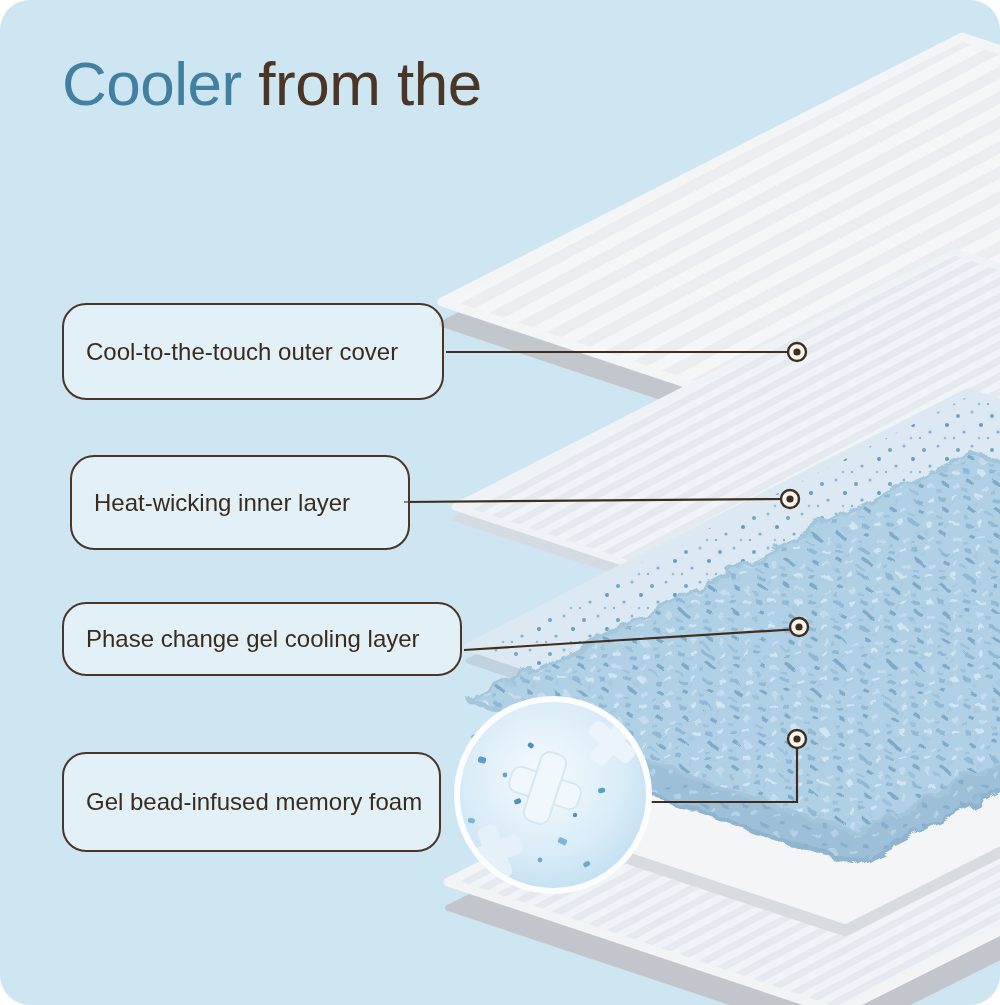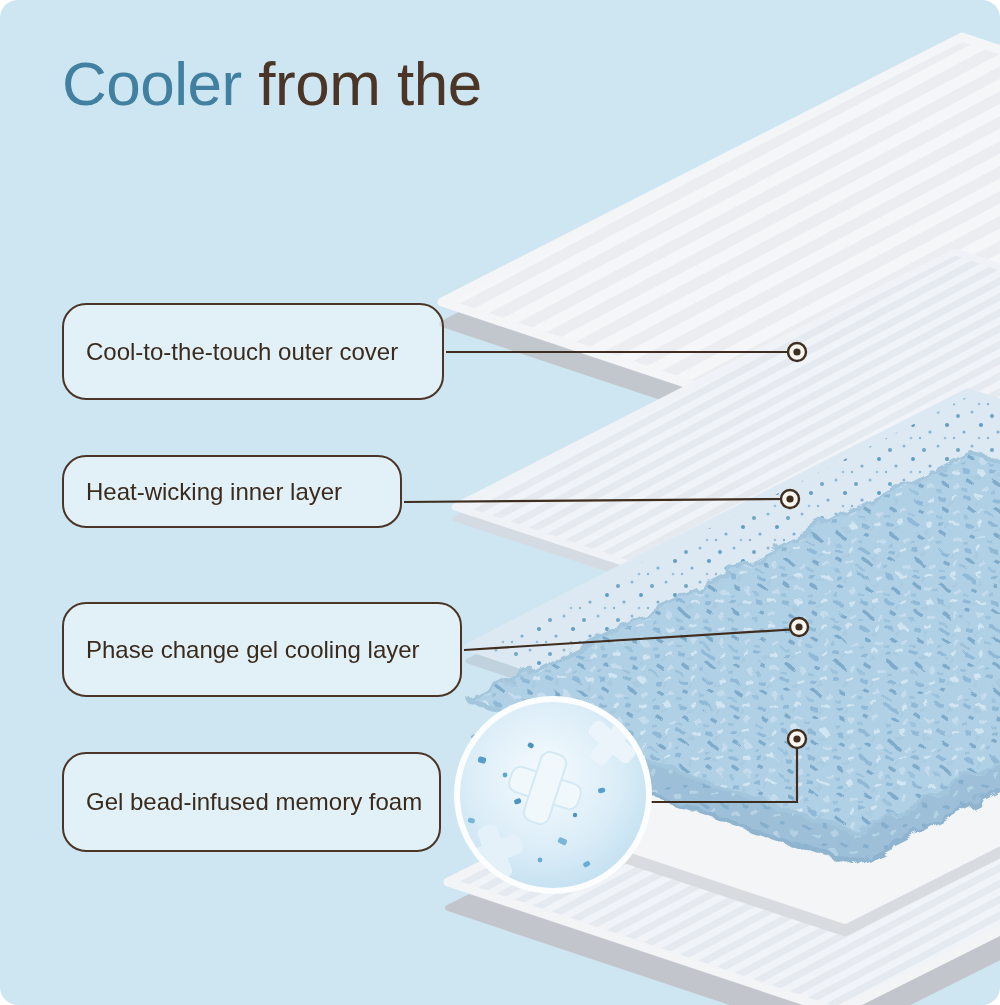--- a/index.html
+++ b/index.html
@@ -1,20 +1,20 @@
 <!DOCTYPE html>
 <html><head>
 <meta charset="utf-8">
 <style>
   html,body{margin:0;padding:0;background:#ffffff;}
   .page{
     position:relative;
     width:1000px;height:1005px;
     background:#cde6f1;
-    border-radius:18px;
+    border-radius:30px;
     overflow:hidden;
     font-family:"Liberation Sans", sans-serif;
   }
   .diagram-svg{position:absolute;inset:0;width:1000px;height:1005px;}
   .title{
     position:absolute;left:62px;top:48px;
     font-size:62px;line-height:1.16;font-weight:500;
     color:#4a3526;letter-spacing:-0.5px;z-index:3;
   }
   .title .hl{color:#4180a0;}
@@ -25,22 +25,22 @@
     border:2px solid #4a3526;
     border-radius:24px;
     background:rgba(255,255,255,0.42);
     color:#3a2b1d;
     font-size:24px;
     white-space:nowrap;
     z-index:3;
     box-sizing:border-box;
   }
   .callout-1{top:303px;width:382px;height:97px;}
-  .callout-2{top:455px;width:340px;height:73px;}
-  .callout-3{top:602px;width:400px;height:95px;}
+  .callout-2{top:455px;width:340px;height:95px;margin-left:8px;}
+  .callout-3{top:602px;width:400px;height:74px;}
   .callout-4{top:752px;width:379px;height:100px;}
 </style>
 </head>
 <body>
 
 <div class="page">
 
   <svg class="diagram-svg" viewBox="0 0 1000 1005" aria-hidden="true">
     <defs>
       <pattern id="quilt" width="22" height="22" patternUnits="userSpaceOnUse" patternTransform="rotate(-28)">

